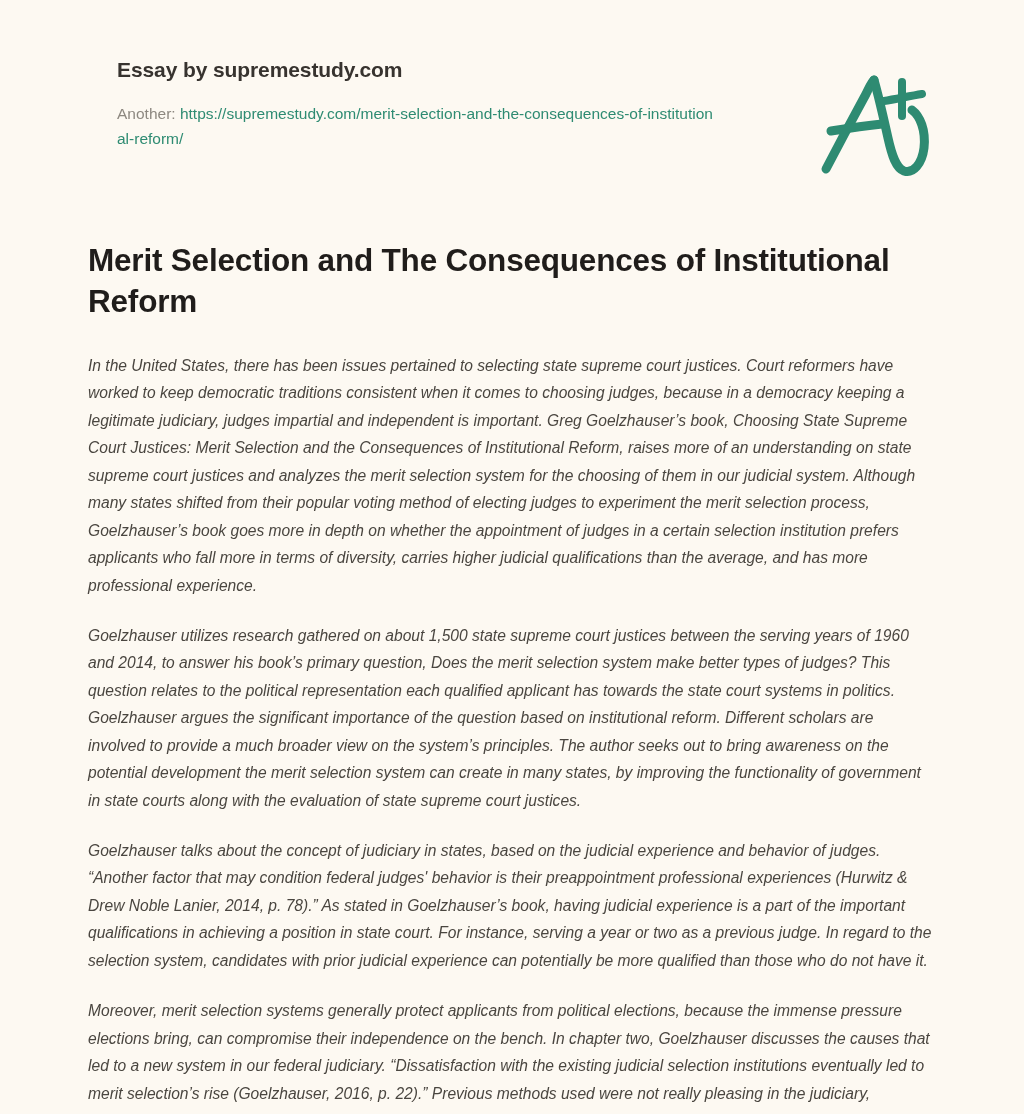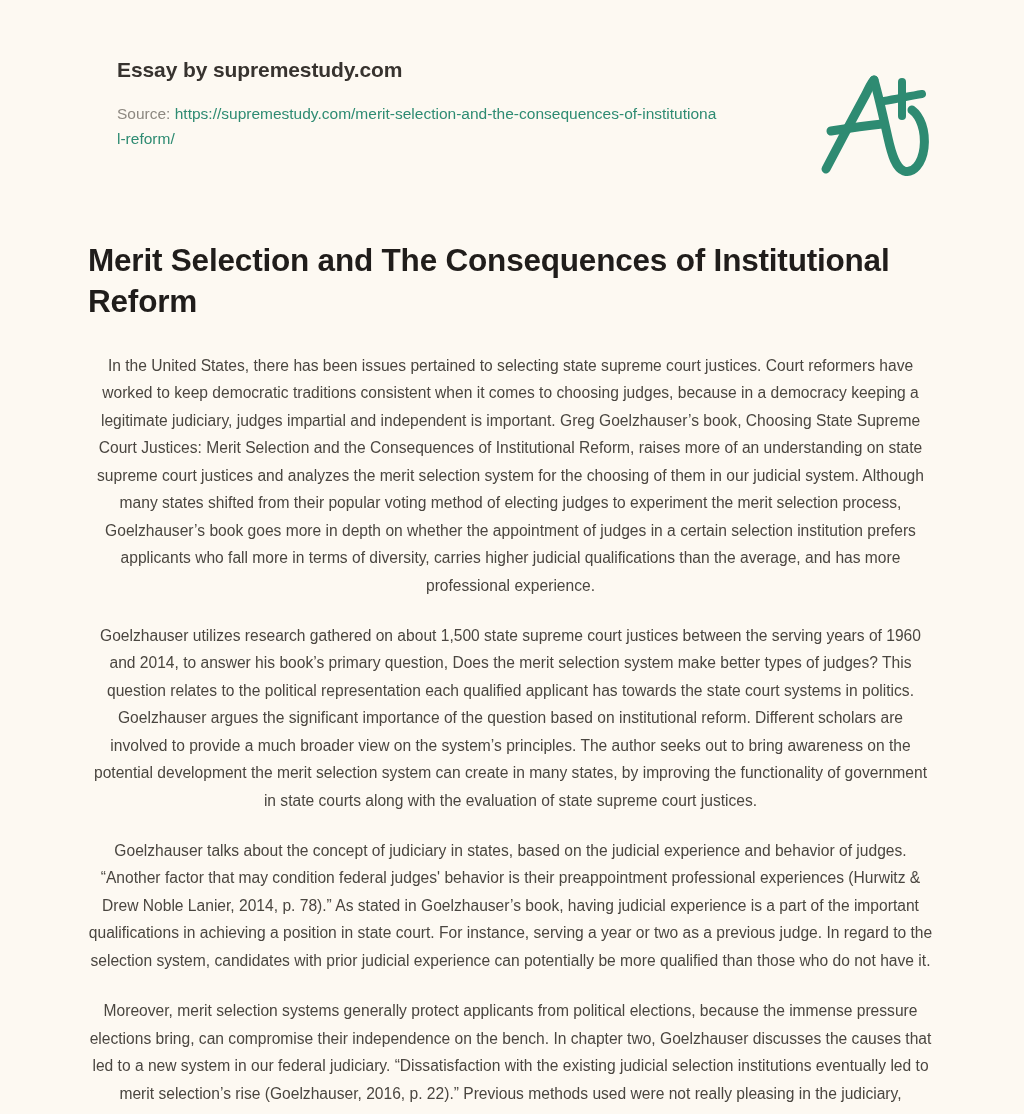--- a/index.html
+++ b/index.html
@@ -87,35 +87,36 @@
     position: absolute;
     left: 88px;
     top: 352px;
     width: 845px;
   }
   .body-copy p {
     margin: 0 0 23px 0;
     font-size: 15.6px;
     line-height: 1.76;
     color: #4a4640;
-    text-align: center;
+    text-align: left;
+    font-style: italic;
   }
   .body-copy p:last-child {
     margin-bottom: 0;
   }
 </style>
 </head>
 <body>
 
 <div class="page">
 
   <div class="header">
     <div class="essay-by">Essay by supremestudy.com</div>
     <div class="source-line">
-      <span class="source-label">Source: </span><a class="source-url" href="#">https://supremestudy.com/merit-selection-and-the-consequences-of-institutional-reform/</a>
+      <span class="source-label">Another: </span><a class="source-url" href="#">https://supremestudy.com/merit-selection-and-the-consequences-of-institutional-reform/</a>
     </div>
   </div>
 
   <div class="logo">
     <svg viewBox="0 0 128 116" xmlns="http://www.w3.org/2000/svg">
       <g fill="none" stroke="#2e8b72" stroke-linecap="round" stroke-linejoin="round">
 
         <path d="M14 101 C 26 78, 42 48, 54 26 C 57 20, 60 13, 62 12" stroke-width="9"></path>
 
         <path d="M62 12 C 66 26, 72 52, 76 70 C 80 88, 84 100, 92 103

